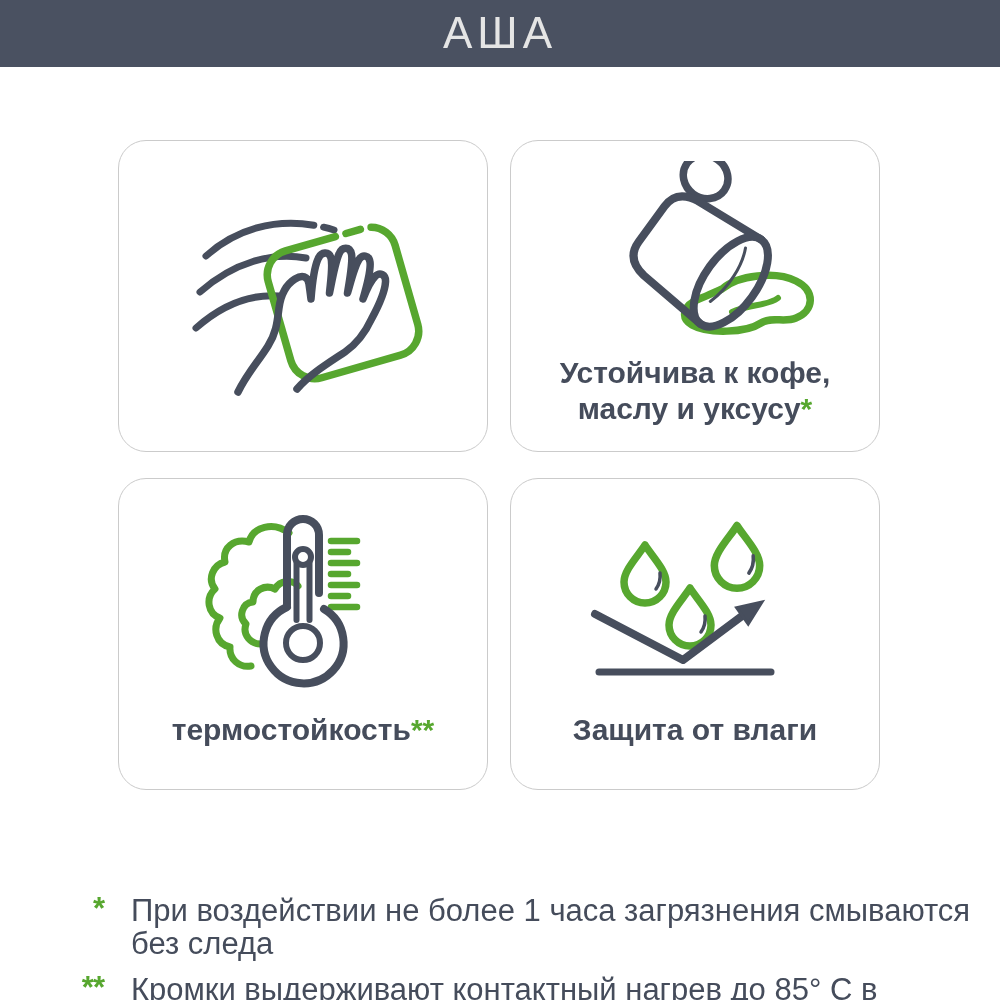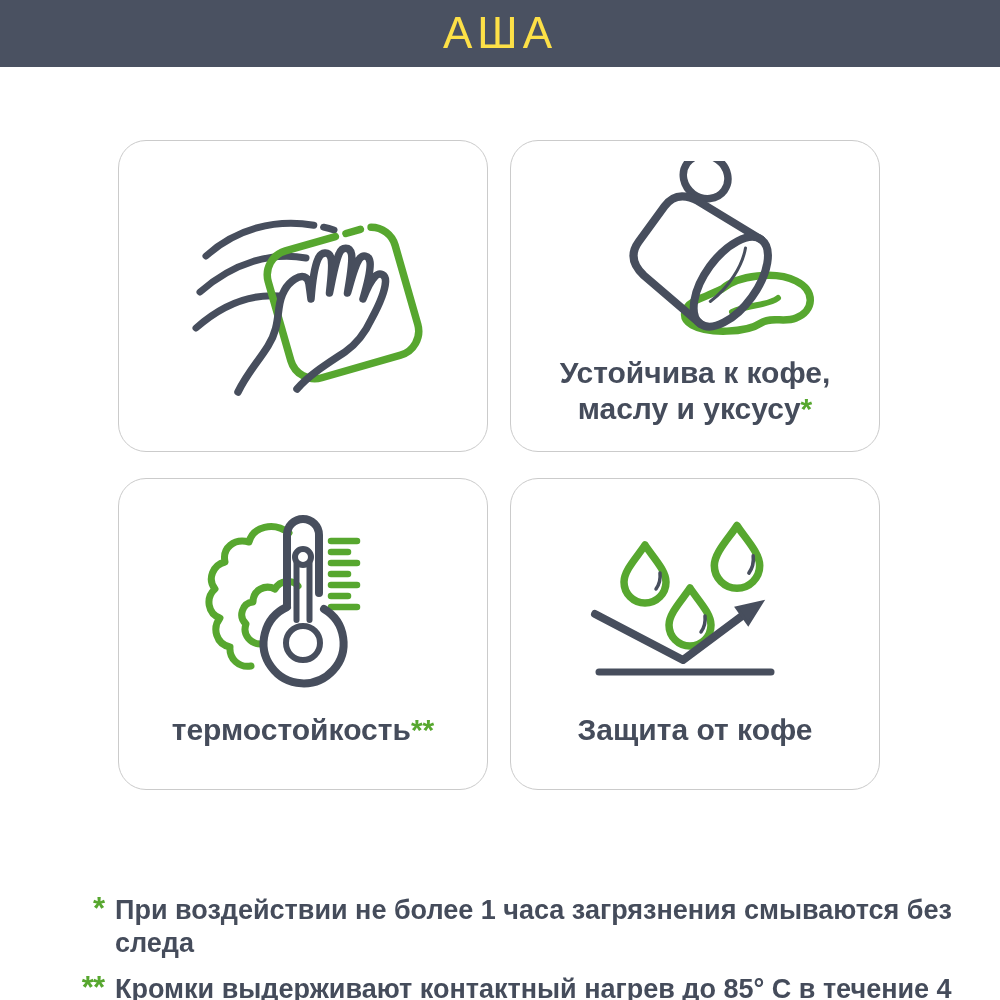--- a/index.html
+++ b/index.html
@@ -7,21 +7,21 @@
     width:1000px;height:1000px;position:relative;overflow:hidden;
     background:var(--page-bg,#ffffff);
     font-family:"Liberation Sans", sans-serif;
   }
   .header{
     position:absolute;left:0;top:0;width:1000px;height:67px;
     background:var(--header-bg,#4a5161);
     display:flex;align-items:center;justify-content:center;
   }
   .header .brand{
-    color:#fde047;font-size:44px;font-weight:400;letter-spacing:5px;
+    color:#e5e5e5;font-size:44px;font-weight:400;letter-spacing:5px;
     transform:translateY(-1px);
   }
   .grid{
     position:absolute;left:118px;top:140px;width:762px;
     display:grid;grid-template-columns:370px 370px;grid-template-rows:312px 312px;
     column-gap:22px;row-gap:26px;
   }
   .card{
     background:#ffffff;border:1px solid var(--card-border,#cccccc);
     border-radius:28px;box-sizing:border-box;
@@ -36,21 +36,21 @@
   .ast{color:var(--accent-green,#5aa72f);font-weight:700;}
   .footnotes{
     position:absolute;left:58px;top:894px;display:flex;flex-direction:column;gap:13px;
   }
   .fn-row{display:flex;align-items:flex-start;}
   .fn-marker{
     min-width:46px;text-align:right;margin-right:11px;
     color:var(--accent-green,#5aa72f);font-size:31px;line-height:30px;font-weight:700;
     letter-spacing:-1px;
   }
-  .fn-text{font-size:27px;line-height:33px;color:var(--text,#454c5b);font-weight:700;}
+  .fn-text{font-size:31px;line-height:33px;color:var(--text,#454c5b);font-weight:400;margin-left:16px;}
   
   .icon path,.icon rect,.icon circle,.icon ellipse,.icon polyline,.icon line{
     fill:none;stroke-linecap:round;stroke-linejoin:round;
   }
   .si{stroke:var(--ink,#474e5d);}
   .sg{stroke:var(--accent-green,#5aa72f);}
   .fw{fill:#ffffff;}
   .fi{fill:var(--ink,#474e5d);}
 </style>
 </head>
@@ -148,21 +148,21 @@
         <g transform="translate(152,58) scale(1.08)">
           <path class="sg" stroke-width="7" d="M0,-30 C7,-19 21,-5 21,7 A21,21 0 1 1 -21,7 C-21,-5 -7,-19 0,-30 Z"></path>
           <path class="si" stroke-width="3.3" d="M11,14 Q16,7 15,-2"></path>
         </g>
         <polyline class="si" stroke-width="8" points="10,114 98,160 157,116"></polyline>
         <polygon class="fi si" stroke-width="3" points="177,102 163.2,124.1 151.6,107.7"></polygon>
         <line class="si" stroke-width="7" x1="14" y1="172" x2="186" y2="172"></line>
       </svg>
     </div>
     <div class="label">
-      <span>Защита от кофе</span>
+      <span>Защита от влаги</span>
     </div>
   </div>
 </div>
 
 <div class="footnotes">
   <div class="fn-row">
     <span class="fn-marker">*</span>
     <span class="fn-text">При воздействии не более 1 часа загрязнения смываются без следа</span>
   </div>
   <div class="fn-row">

